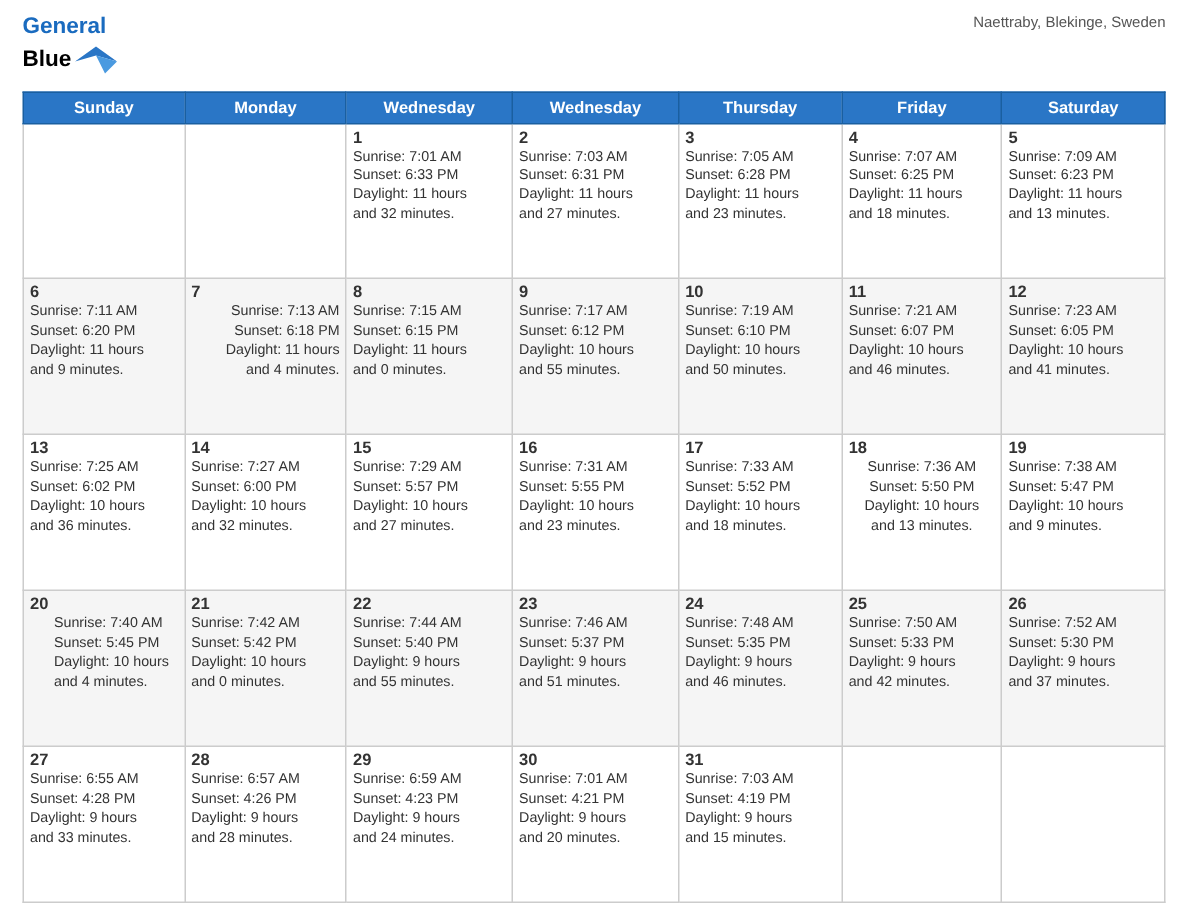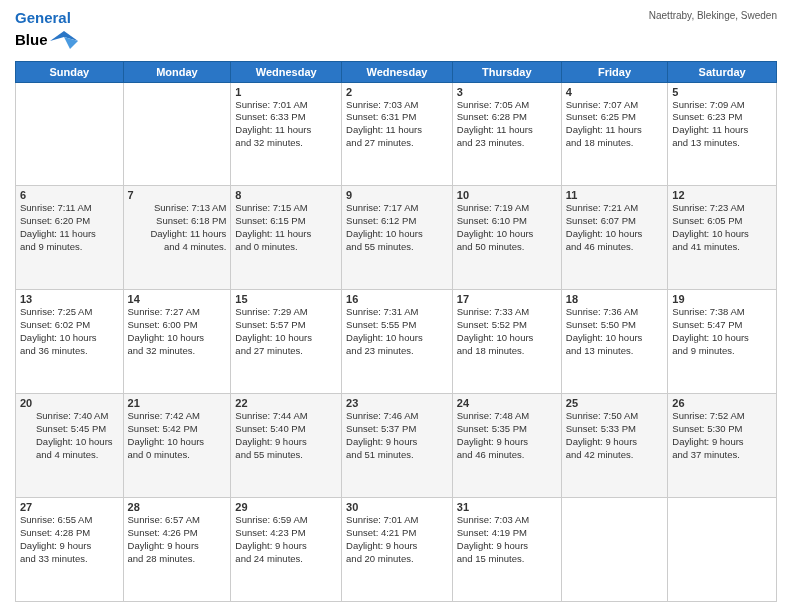--- a/index.html
+++ b/index.html
@@ -253,21 +253,21 @@
           </td>
           <td>
             <span class="day-number">17</span>
             <div class="cell-content" style="white-space: pre-line;">Sunrise: 7:33 AM
 Sunset: 5:52 PM
 Daylight: 10 hours
 and 18 minutes.</div>
           </td>
           <td>
             <span class="day-number">18</span>
-            <div class="cell-content" style="white-space: pre-line;">Sunrise: 7:36 AM
+            <div class="cell-content" style="white-space: pre-line; text-align: center;">Sunrise: 7:36 AM
 Sunset: 5:50 PM
 Daylight: 10 hours
 and 13 minutes.</div>
           </td>
           <td>
             <span class="day-number">19</span>
             <div class="cell-content" style="white-space: pre-line;">Sunrise: 7:38 AM
 Sunset: 5:47 PM
 Daylight: 10 hours
 and 9 minutes.</div>

